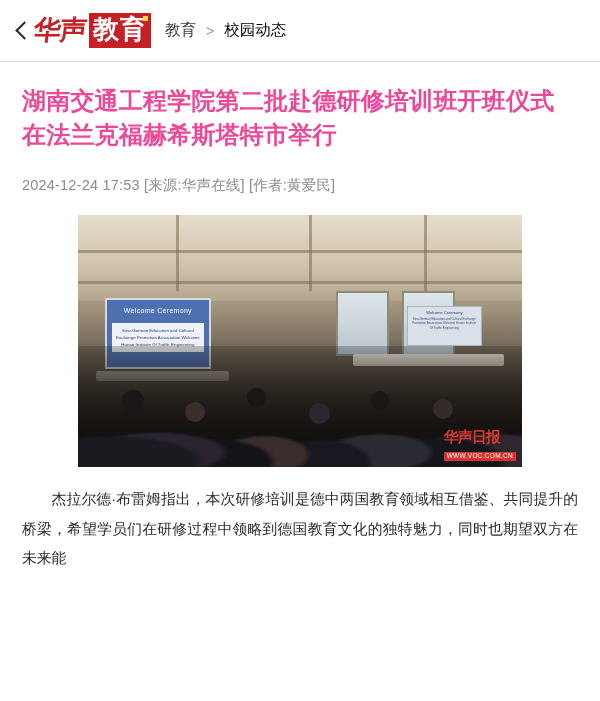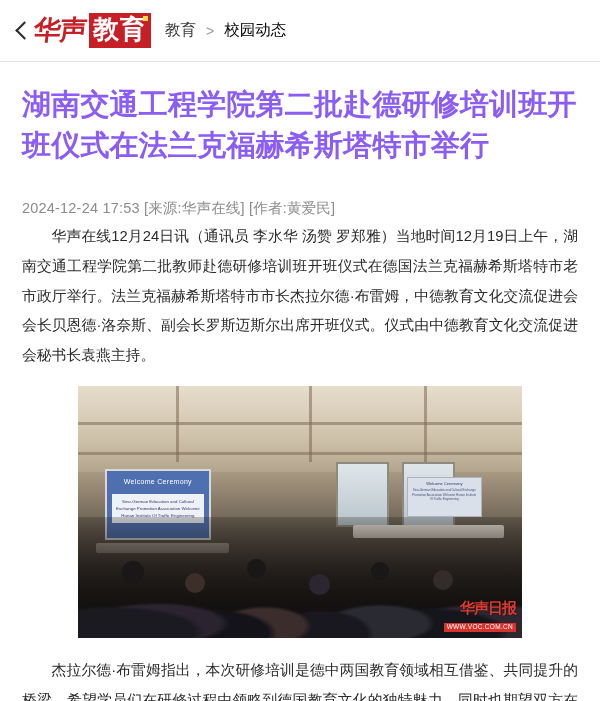--- a/index.html
+++ b/index.html
@@ -93,30 +93,30 @@
     white-space: nowrap;
   }
 
   
   .article {
     padding: 22px 22px 0 22px;
   }
   .title {
     font-family: "Liberation Serif", serif;
     font-weight: bold;
-    font-size: 29px;
+    font-size: 24px;
     line-height: 1.42;
-    color: #8b5cf6;
-    margin: 0 0 33px 0;
+    color: #ec4899;
+    margin: 0 0 24px 0;
     letter-spacing: 0.2px;
   }
   .meta {
     font-size: 14.5px;
     color: #8c8c8c;
-    margin-bottom: 4px;
+    margin-bottom: 20px;
     letter-spacing: 0.2px;
   }
   .para {
     font-size: 14.8px;
     line-height: 2.0;
     color: #2b2b2b;
     text-indent: 2em;
     margin: 0 0 16px 0;
     text-align: justify;
   }
@@ -204,21 +204,21 @@
   }
   .ph-head {
     position: absolute;
     border-radius: 50%;
     background: #1a1718;
   }
   .ph-logo {
     position: absolute;
     right: 6px;
     bottom: 6px;
-    text-align: right;
+    text-align: left;
     line-height: 1;
   }
   .ph-logo .lg-mark {
     font-family: "Liberation Serif", serif;
     font-weight: bold;
     font-size: 15px;
     color: #e03a30;
     letter-spacing: -1px;
     text-shadow: 0 0 2px rgba(0,0,0,.6);
   }
@@ -247,21 +247,20 @@
   <div class="crumb-sep">&gt;</div>
   <div class="crumb-current">校园动态</div>
 </div>
 
 <div class="article">
 
   <h1 class="title">湖南交通工程学院第二批赴德研修培训班开班仪式在法兰克福赫希斯塔特市举行</h1>
 
   <div class="meta">2024-12-24 17:53 [来源:华声在线] [作者:黄爱民]</div>
 
-  <p class="para">华声在线12月24日讯（通讯员 李水华 汤赞 罗郑雅）当地时间12月19日上午，湖南交通工程学院第二批教师赴德研修培训班开班仪式在德国法兰克福赫希斯塔特市老市政厅举行。法兰克福赫希斯塔特市市长杰拉尔德·布雷姆，中德教育文化交流促进会会长贝恩德·洛奈斯、副会长罗斯迈斯尔出席开班仪式。仪式由中德教育文化交流促进会秘书长袁燕主持。</p>
 
   <div class="figure">
     <div class="ph-wall"></div>
     <div class="ph-ceiling"></div>
 
     <div class="ph-beam" style="left:0;top:14%;width:100%;height:3px;"></div>
     <div class="ph-beam" style="left:0;top:26%;width:100%;height:3px;"></div>
     <div class="ph-beam" style="left:22%;top:0;width:3px;height:30%;"></div>
     <div class="ph-beam" style="left:52%;top:0;width:3px;height:30%;"></div>
     <div class="ph-beam" style="left:78%;top:0;width:3px;height:30%;"></div>

